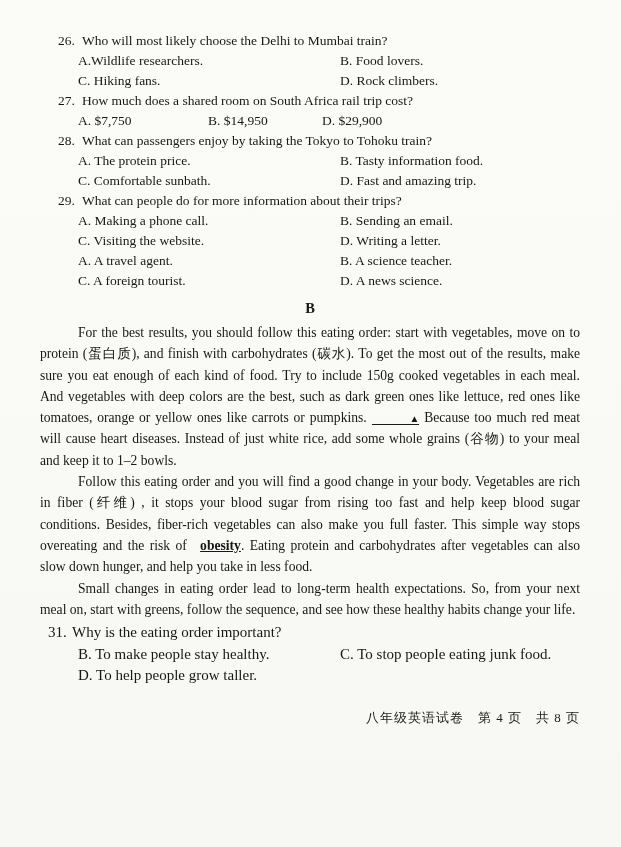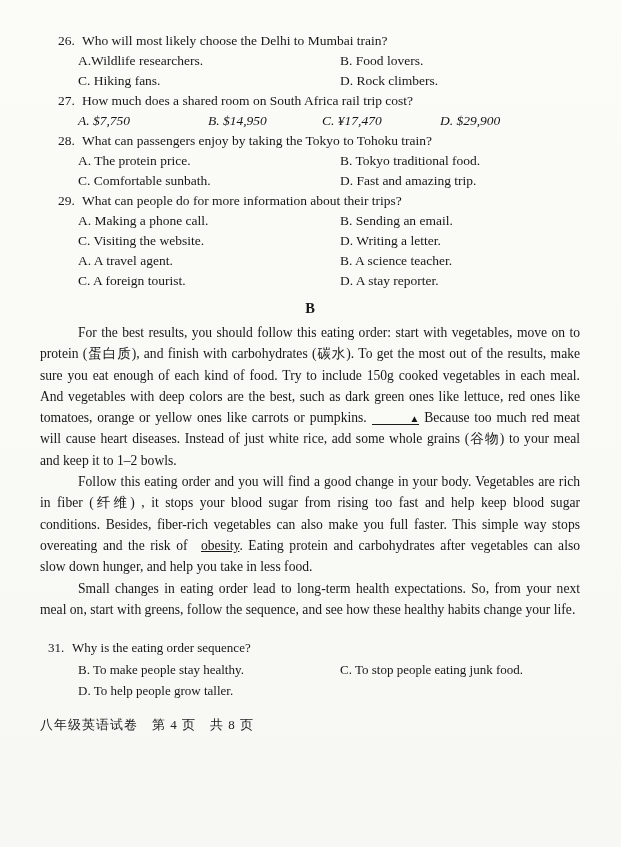--- a/index.html
+++ b/index.html
@@ -17,54 +17,54 @@
     background: linear-gradient(180deg, #fbfbf8 0%, #f9f9f6 55%, #f7f7f4 100%);
   }
   
   .questions { font-size: 13.5px; line-height: 20px; }
   .q-line { display: flex; margin-left: 18px; }
   .q31 .q-line { margin-left: 8px; }
   .q-num { flex: 0 0 24px; }
   .q-text { flex: 1; }
   .opts { display: grid; margin-left: 38px; }
   .opts-2col { grid-template-columns: 262px auto; }
-  .opts-4col { grid-template-columns: 130px 114px 118px auto; font-style: italic; }
+  .opts-4col { grid-template-columns: 130px 114px 118px auto; }
   .opt { white-space: nowrap; }
   
   .section-label {
     margin: 7px 0 4px;
     text-align: center;
     font-size: 14.5px;
     font-weight: bold;
     line-height: 20px;
   }
   
   .passage p {
     margin: 0;
     font-size: 13.6px;
     line-height: 21.3px;
     text-align: justify;
     text-indent: 38px;
   }
-  .keyword { font-weight: normal; text-decoration: underline; margin-left: 8px; }
+  .keyword { font-weight: bold; text-decoration: underline; margin-left: 8px; }
   .blank {
     display: inline-block;
     min-width: 42px;
     border-bottom: 1.4px solid #1a1a1a;
     text-align: center;
     font-size: 10px;
     line-height: 11px;
     vertical-align: baseline;
   }
   
-  .q31 { margin-top: 17px; font-size: 13px; line-height: 21.5px; }
+  .q31 { margin-top: 2px; font-size: 15px; line-height: 21.5px; }
   
   .footer {
-    margin-top: 14px;
-    text-align: left;
+    margin-top: 22px;
+    text-align: right;
     font-size: 13px;
     letter-spacing: 1px;
     color: #1d1d1d;
   }
 </style>
 </head>
 <body>
 
 <div class="page">
 
@@ -84,33 +84,32 @@
     </div>
 
     <div class="question">
       <div class="q-line">
         <span class="q-num">27.</span>
         <span class="q-text">How much does a shared room on South Africa rail trip cost?</span>
       </div>
       <div class="opts opts-4col">
         <span class="opt">A. $7,750</span>
         <span class="opt">B. $14,950</span>
-        <span class="opt">C. ¥17,470</span>
         <span class="opt">D. $29,900</span>
       </div>
     </div>
 
     <div class="question">
       <div class="q-line">
         <span class="q-num">28.</span>
         <span class="q-text">What can passengers enjoy by taking the Tokyo to Tohoku train?</span>
       </div>
       <div class="opts opts-2col">
         <span class="opt">A. The protein price.</span>
-        <span class="opt">B. Tokyo traditional food.</span>
+        <span class="opt">B. Tasty information food.</span>
         <span class="opt">C. Comfortable sunbath.</span>
         <span class="opt">D. Fast and amazing trip.</span>
       </div>
     </div>
 
     <div class="question">
       <div class="q-line">
         <span class="q-num">29.</span>
         <span class="q-text">What can people do for more information about their trips?</span>
       </div>
@@ -120,40 +119,40 @@
         <span class="opt">C. Visiting the website.</span>
         <span class="opt">D. Writing a letter.</span>
       </div>
     </div>
 
     <div class="question">
       <div class="opts opts-2col">
         <span class="opt">A. A travel agent.</span>
         <span class="opt">B. A science teacher.</span>
         <span class="opt">C. A foreign tourist.</span>
-        <span class="opt">D. A stay reporter.</span>
+        <span class="opt">D. A news science.</span>
       </div>
     </div>
 
   </div>
 
   <div class="section-label">B</div>
 
   <div class="passage">
     <p><span>For the best results, you should follow this eating order: start with vegetables, move on to protein (蛋白质), and finish with carbohydrates (碳水). To get the most out of the results, make sure you eat enough of each kind of food. Try to include 150g cooked vegetables in each meal. And vegetables with deep colors are the best, such as dark green ones like lettuce, red ones like tomatoes, orange or yellow ones like carrots or pumpkins.</span>
       <span class="blank"><span>▲</span></span>
       <span>Because too much red meat will cause heart diseases. Instead of just white rice, add some whole grains (谷物) to your meal and keep it to 1–2 bowls.</span></p>
     <p><span>Follow this eating order and you will find a good change in your body. Vegetables are rich in fiber (纤维) , it stops your blood sugar from rising too fast and help keep blood sugar conditions. Besides, fiber-rich vegetables can also make you full faster. This simple way stops overeating and the risk of </span><span class="keyword">obesity</span><span>. Eating protein and carbohydrates after vegetables can also slow down hunger, and help you take in less food.</span></p>
     <p><span>Small changes in eating order lead to long-term health expectations. So, from your next meal on, start with greens, follow the sequence, and see how these healthy habits change your life.</span></p>
   </div>
 
   <div class="question q31">
     <div class="q-line">
       <span class="q-num">31.</span>
-      <span class="q-text">Why is the eating order sequence?</span>
+      <span class="q-text">Why is the eating order important?</span>
     </div>
     <div class="opts opts-2col">
       <span class="opt">B. To make people stay healthy.</span>
       <span class="opt">C. To stop people eating junk food.</span>
       <span class="opt">D. To help people grow taller.</span>
     </div>
   </div>
 
   <div class="footer">八年级英语试卷　第 4 页　共 8 页</div>
 

